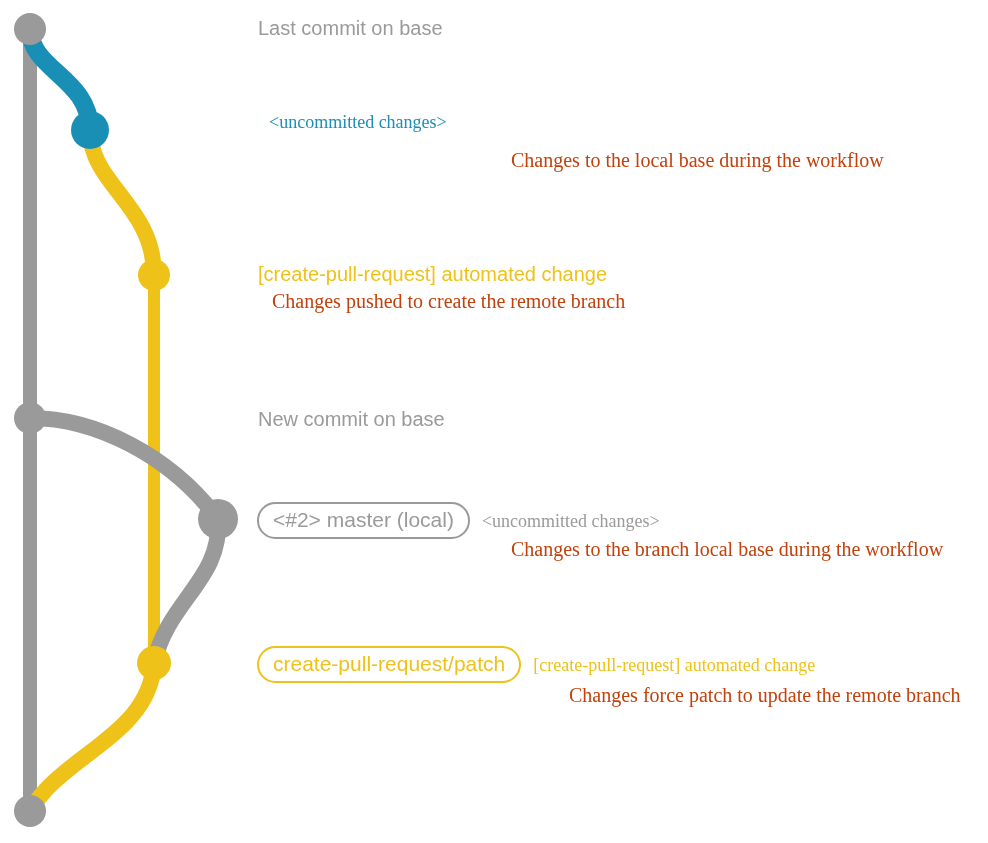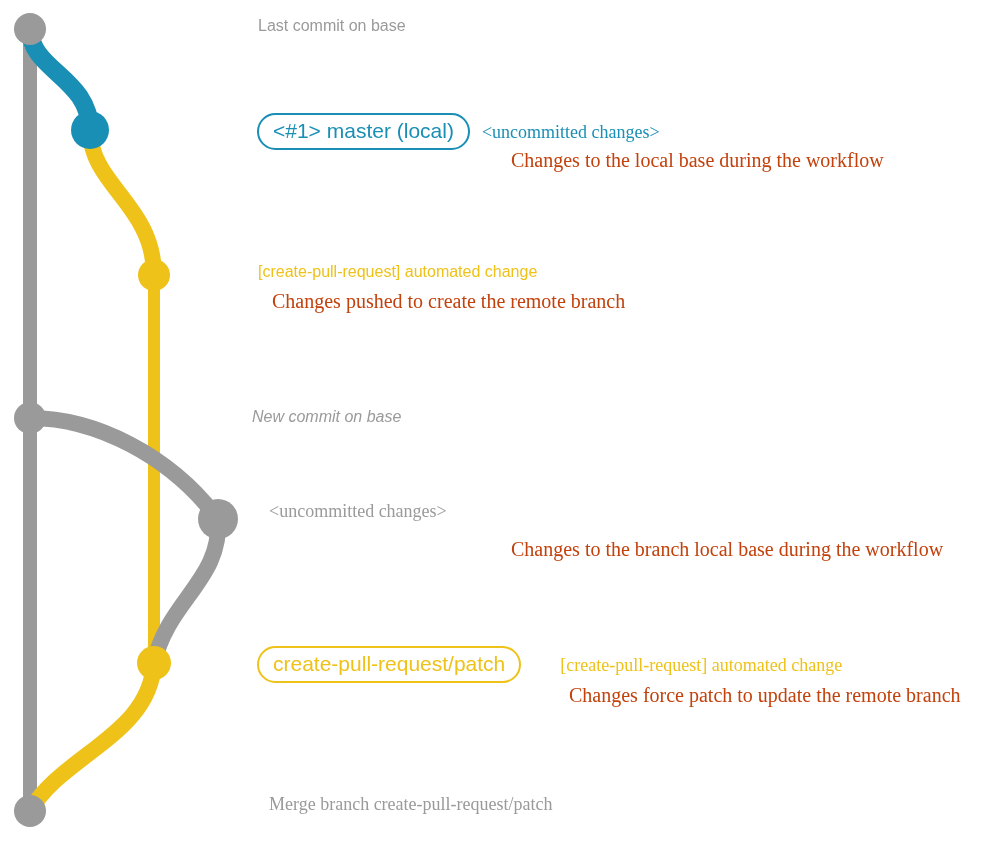--- a/index.html
+++ b/index.html
@@ -50,21 +50,21 @@
     line-height: 1;
     margin-left: 12px;
     font-family: Liberation Serif, serif;
   }
   .subject.teal   { color: #1a8fb5; }
   .subject.yellow { color: #eec218; }
   .subject.gray   { color: #9a9a9a; }
 
   .headline {
     position: absolute;
-    font-size: 16px;
+    font-size: 20px;
     line-height: 1;
     white-space: nowrap;
   }
   .headline.gray   { color: #9a9a9a; }
   .headline.yellow { color: #eec218; }
 
   .desc {
     position: absolute;
     font-family: Liberation Serif, serif;
     font-size: 20px;
@@ -97,36 +97,35 @@
   <circle cx="154" cy="275" r="16" fill="#eec218"></circle>
   <circle cx="30" cy="418" r="16" fill="#9a9a9a"></circle>
   <circle cx="218" cy="519" r="20" fill="#9a9a9a"></circle>
   <circle cx="154" cy="663" r="17" fill="#eec218"></circle>
   <circle cx="30" cy="811" r="16" fill="#9a9a9a"></circle>
 </svg>
 
 <div class="headline gray" style="left:258px; top:18px;">Last commit on base</div>
 
 <div class="row" style="left:257px; top:113px;">
-  <span class="badge teal">&lt;#1&gt; master (local)</span>
   <span class="subject teal">&lt;uncommitted changes&gt;</span>
 </div>
 <div class="desc" style="left:511px; top:150px;">Changes to the local base during the workflow</div>
 
 <div class="headline yellow" style="left:258px; top:264px;">[create-pull-request] automated change</div>
 <div class="desc" style="left:272px; top:291px;">Changes pushed to create the remote branch</div>
 
-<div class="headline gray" style="left:252px; top:409px;font-style:italic;">New commit on base</div>
+<div class="headline gray" style="left:258px; top:409px;">New commit on base</div>
 
 <div class="row" style="left:257px; top:502px;">
+  <span class="badge gray">&lt;#2&gt; master (local)</span>
   <span class="subject gray">&lt;uncommitted changes&gt;</span>
 </div>
 <div class="desc" style="left:511px; top:539px;">Changes to the branch local base during the workflow</div>
 
-<div class="row" style="left:257px; top:646px;gap:27px;">
+<div class="row" style="left:257px; top:646px;">
   <span class="badge yellow">create-pull-request/patch</span>
   <span class="subject yellow">[create-pull-request] automated change</span>
 </div>
 <div class="desc" style="left:569px; top:685px;">Changes force patch to update the remote branch</div>
 
 <div class="row" style="left:257px; top:795px;">
-  <span class="subject gray">Merge branch create-pull-request/patch</span>
 </div>
 
 </body></html>

